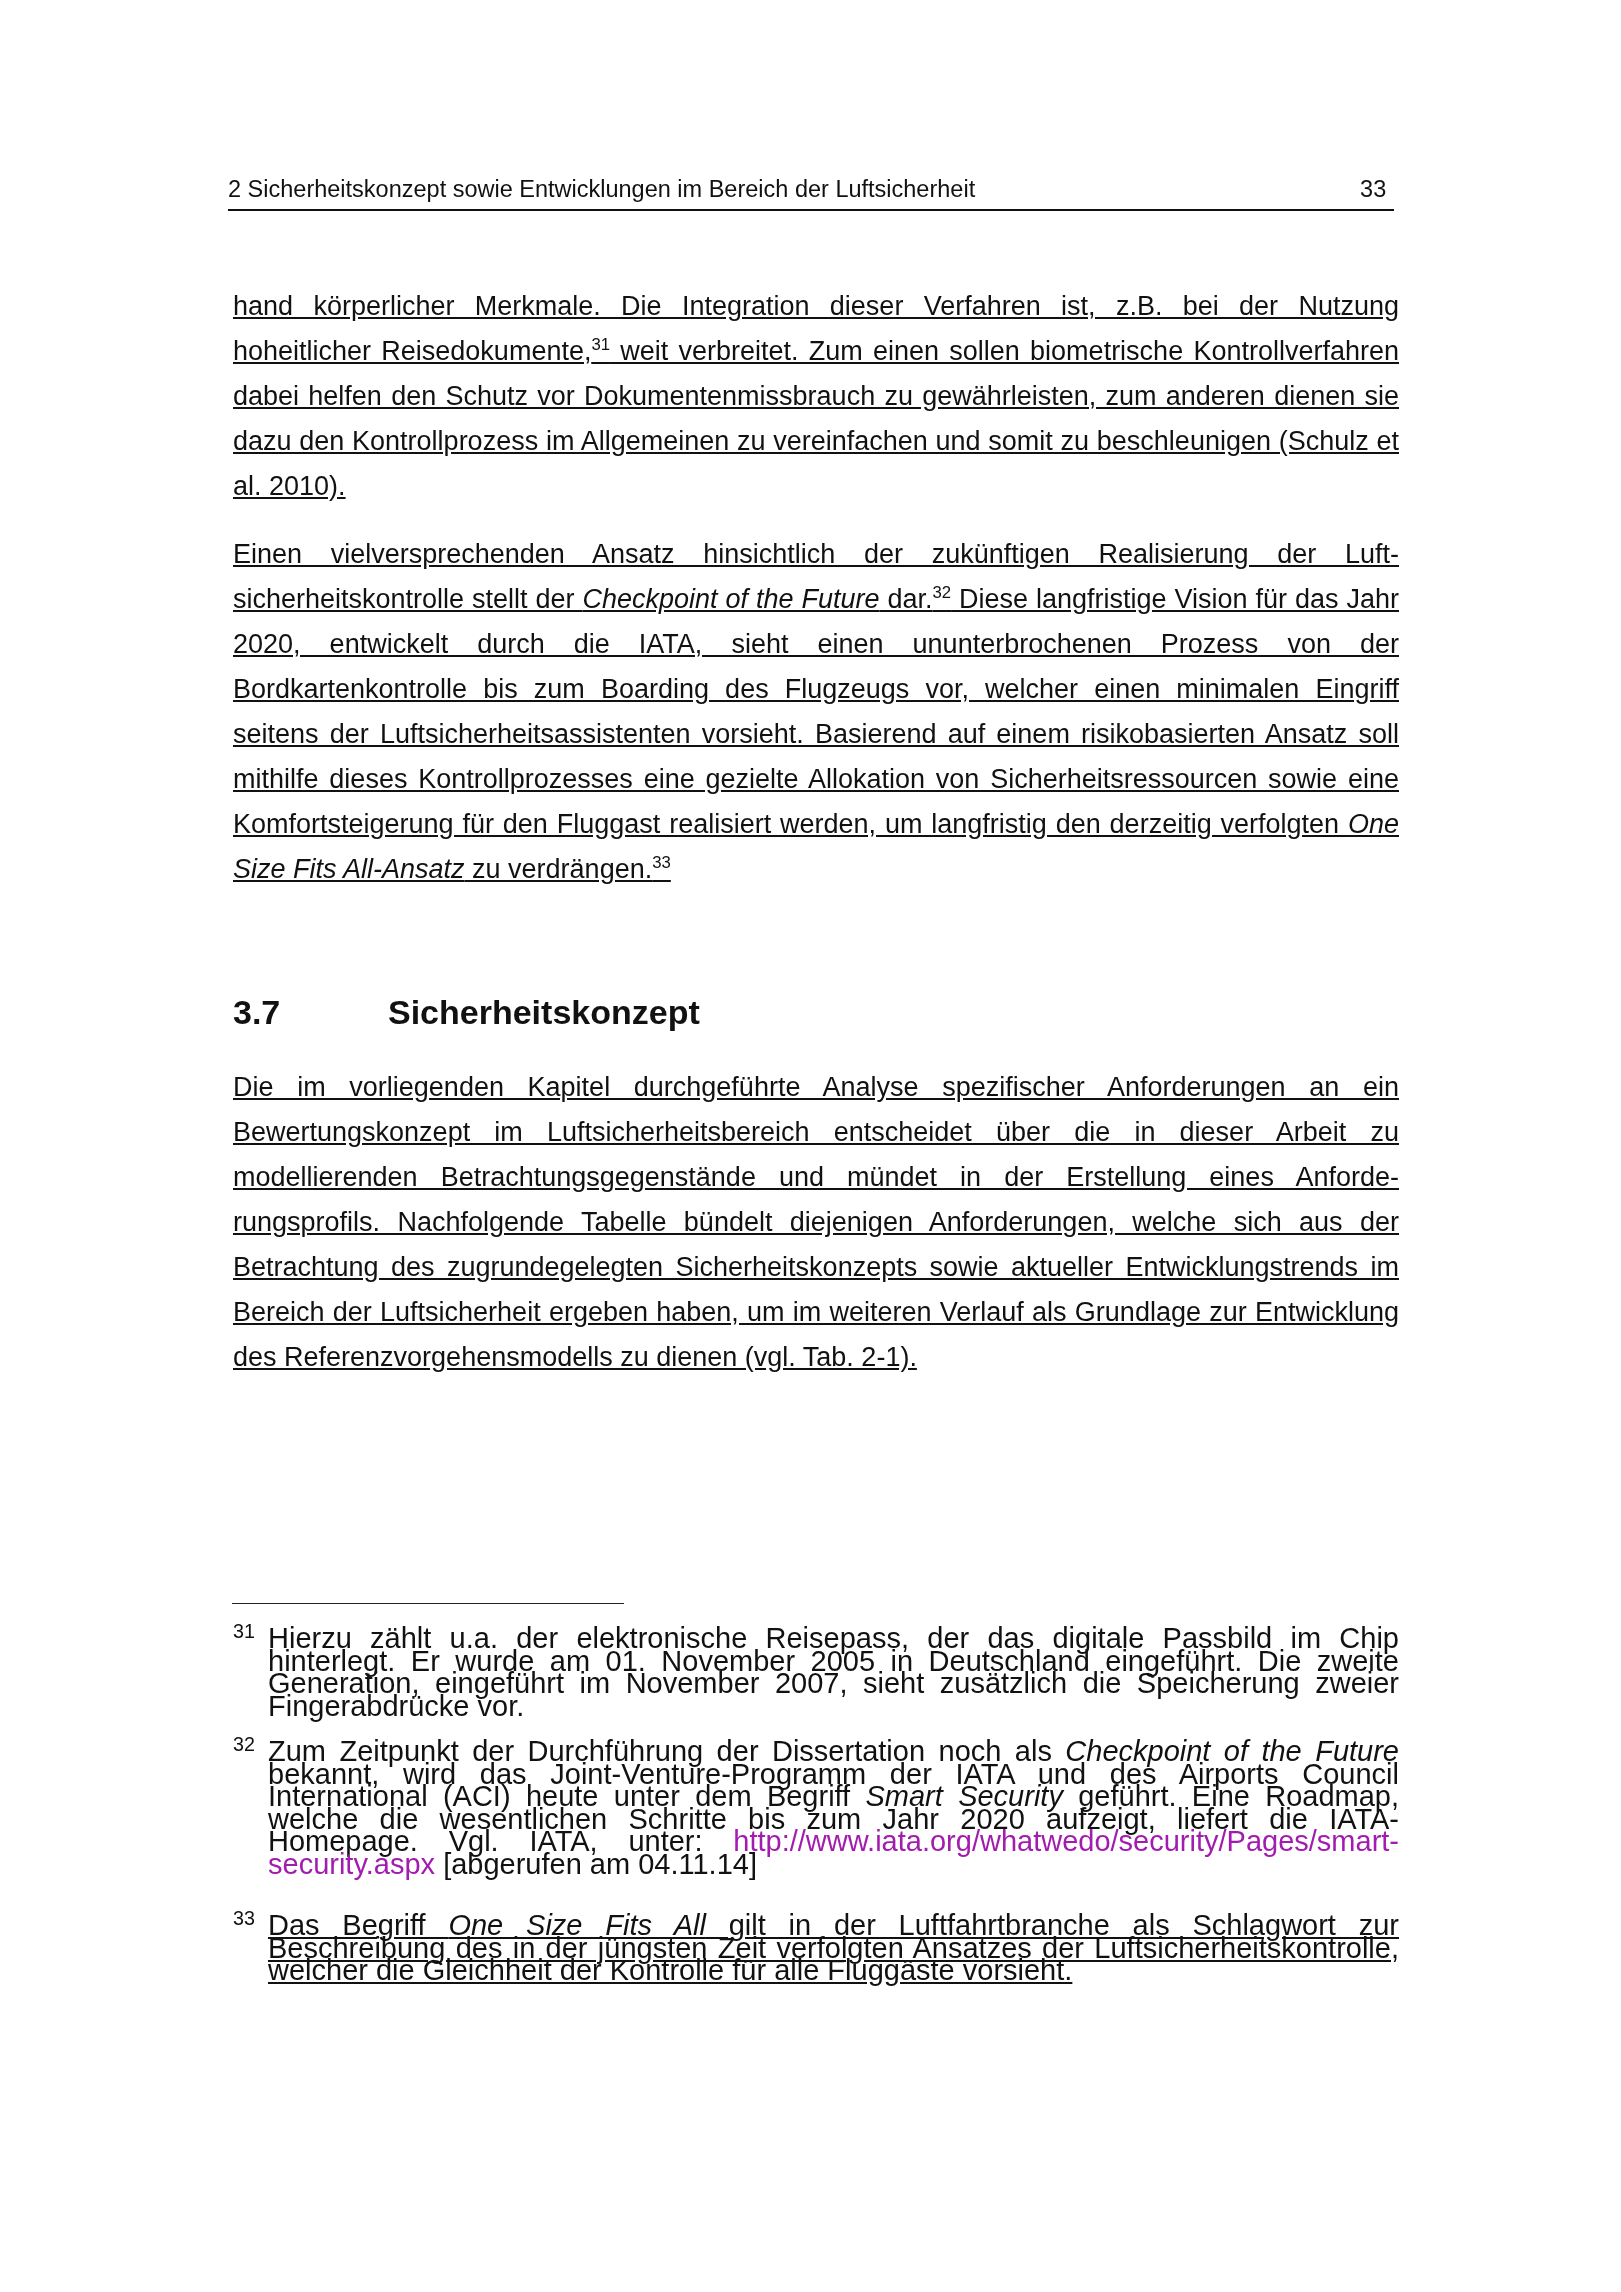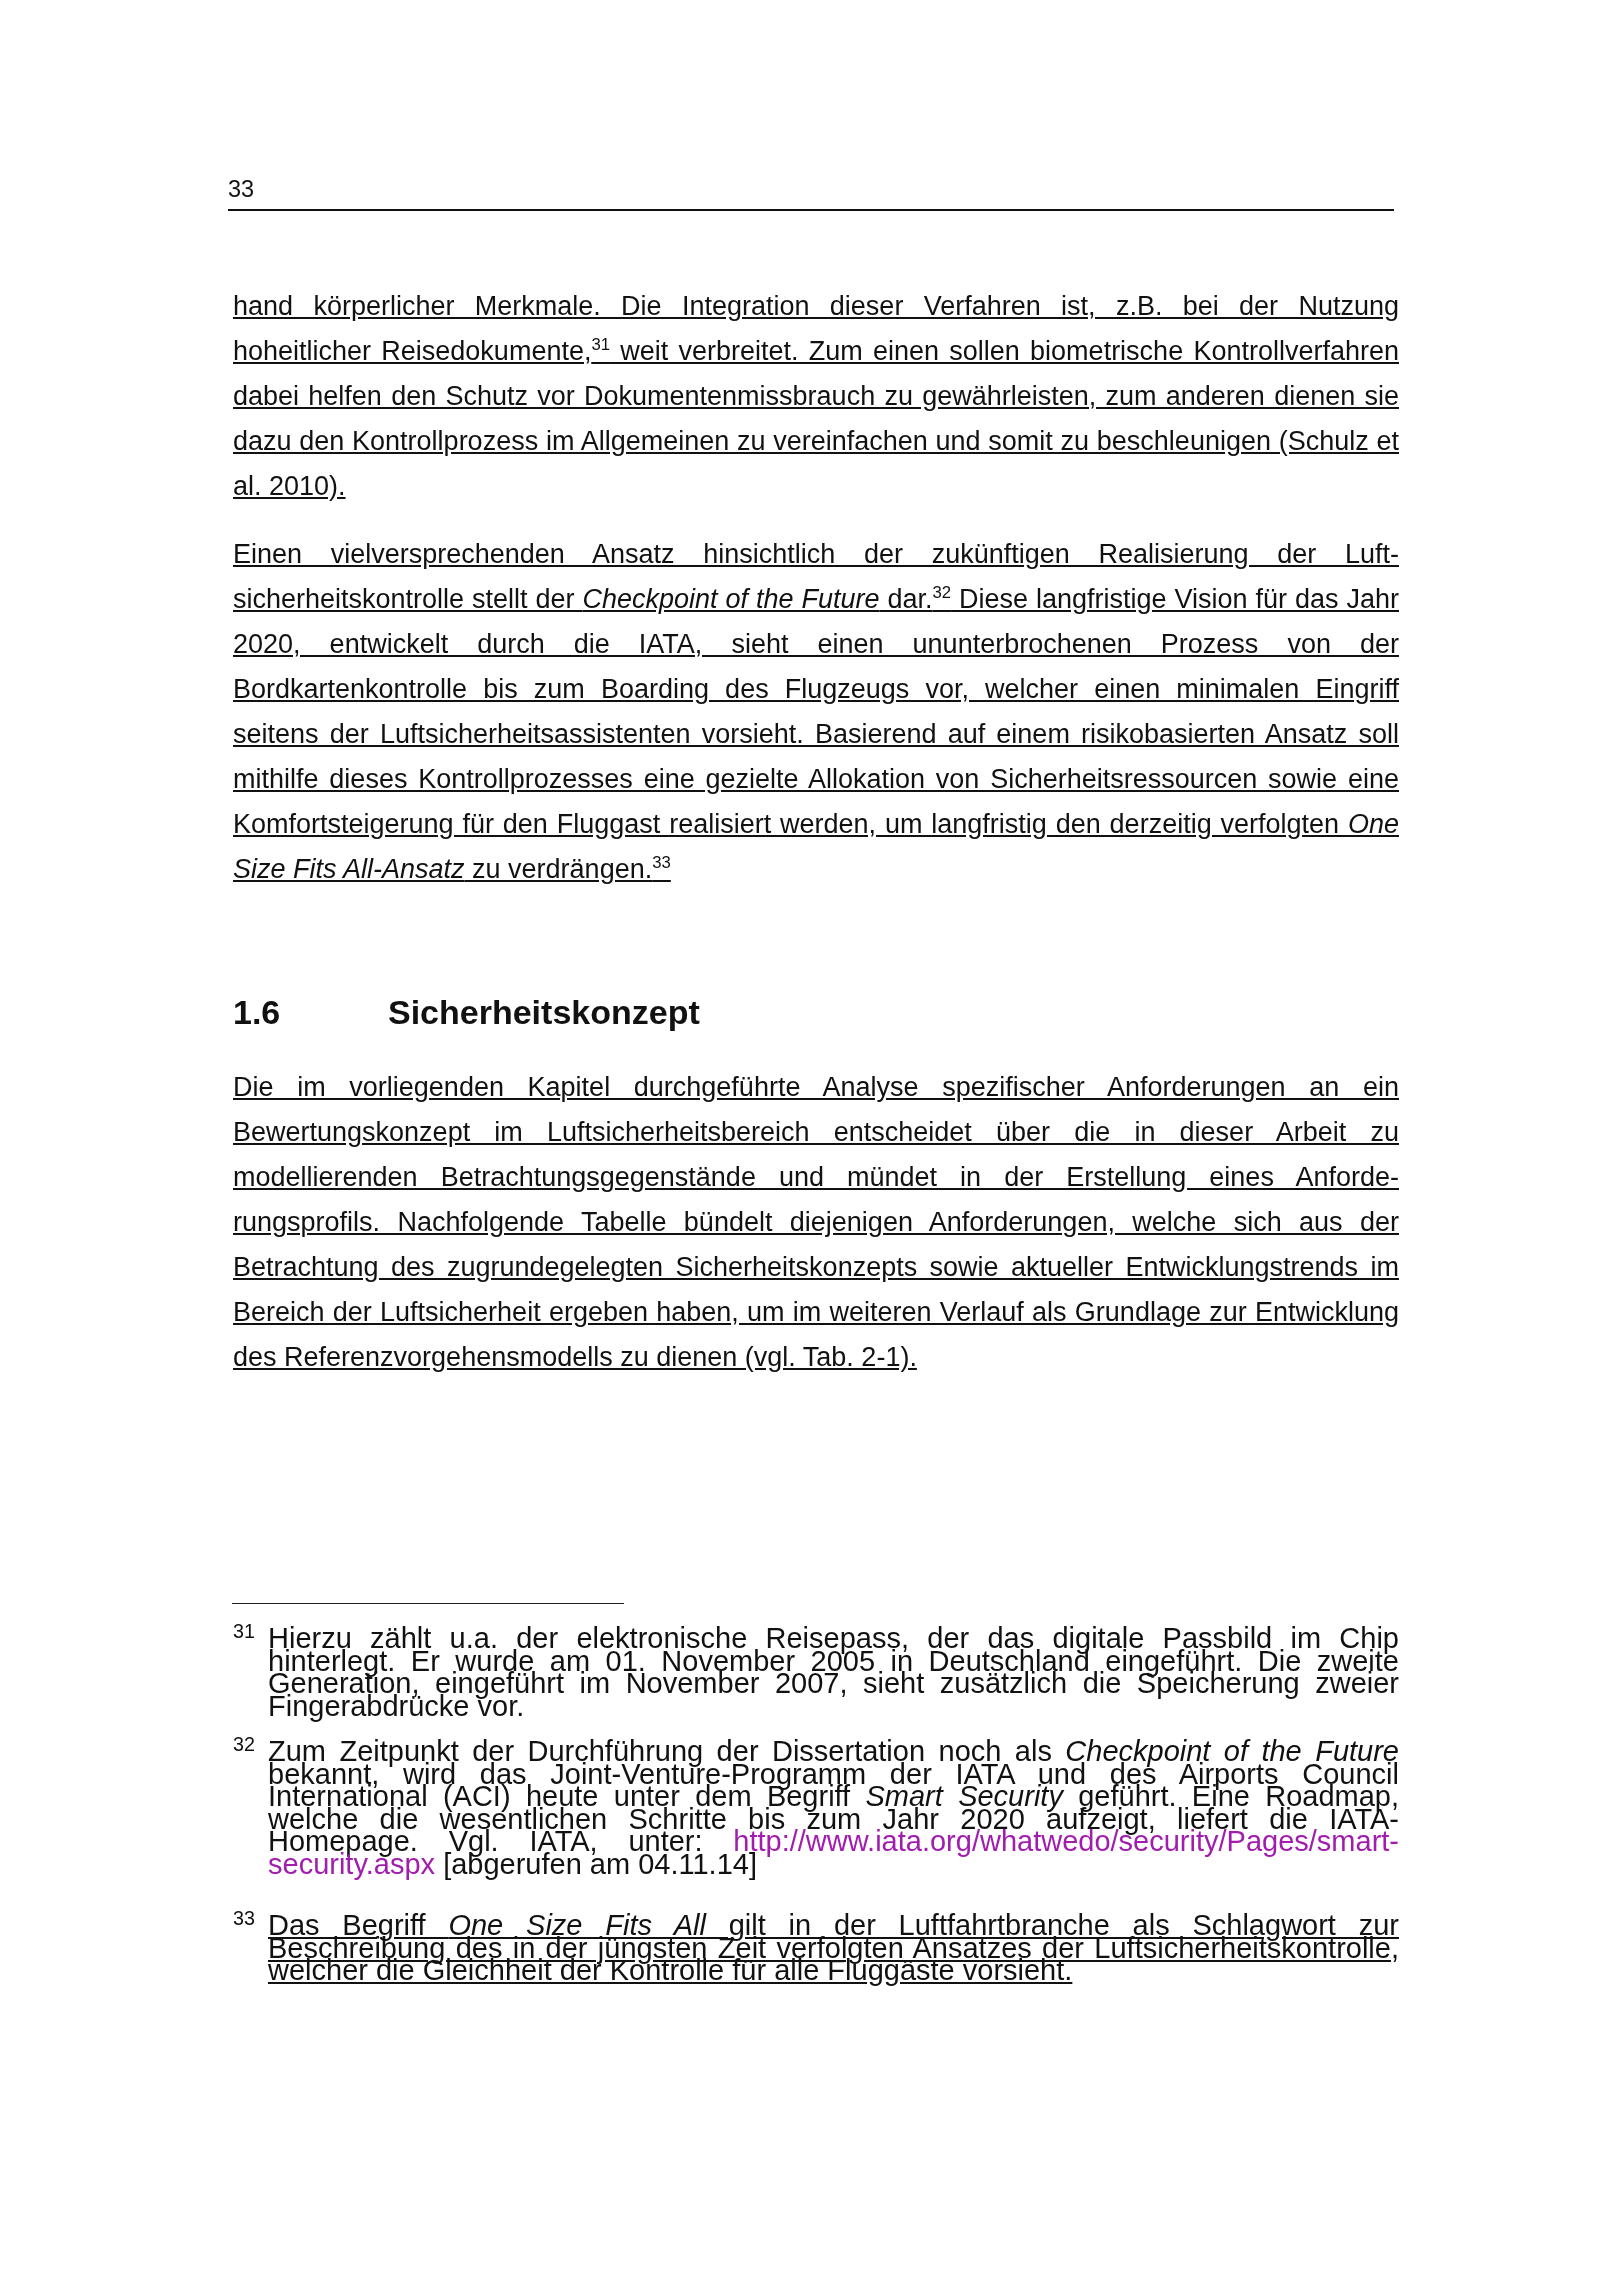--- a/index.html
+++ b/index.html
@@ -98,33 +98,34 @@
     #fn33 { top: 1914px; text-decoration: underline; }
     .fn-link {
       color: #a21caf;
       margin-top: 36px;
     }
   </style>
 </head>
 <body>
 
 <div class="running-head">
+  <span>2 Sicherheitskonzept sowie Entwicklungen im Bereich der Luftsicherheit</span>
   <span>33</span>
 </div>
 
 <div class="body" id="para1">
   <p>hand körperlicher Merkmale. Die Integration dieser Verfahren ist, z.B. bei der Nutzung hoheitlicher Reisedokumente,<sup>31</sup> weit verbreitet. Zum einen sollen biometrische Kont­rollverfahren dabei helfen den Schutz vor Dokumentenmissbrauch zu gewährleisten, zum anderen dienen sie dazu den Kontrollprozess im Allgemeinen zu vereinfachen und somit zu beschleunigen (Schulz et al. 2010).</p>
 </div>
 
 <div class="body" id="para2">
   <p>Einen vielversprechenden Ansatz hinsichtlich der zukünftigen Realisierung der Luft­sicherheitskontrolle stellt der <em>Checkpoint of the Future</em> dar.<sup>32</sup> Diese langfristige Vision für das Jahr 2020, entwickelt durch die IATA, sieht einen ununterbrochenen Prozess von der Bordkartenkontrolle bis zum Boarding des Flugzeugs vor, welcher einen mini­malen Eingriff seitens der Luftsicherheitsassistenten vorsieht. Basierend auf einem risikobasierten Ansatz soll mithilfe dieses Kontrollprozesses eine gezielte Allokation von Sicherheitsressourcen sowie eine Komfortsteigerung für den Fluggast realisiert werden, um langfristig den derzeitig verfolgten <em>One Size Fits All-Ansatz</em> zu verdrän­gen.<sup>33</sup></p>
 </div>
 
 <h2 class="section-heading">
-  <span class="num">1.6</span><span>Sicherheitskonzept</span>
+  <span class="num">3.7</span><span>Sicherheitskonzept</span>
 </h2>
 
 <div class="body" id="para3">
   <p>Die im vorliegenden Kapitel durchgeführte Analyse spezifischer Anforderungen an ein Bewertungskonzept im Luftsicherheitsbereich entscheidet über die in dieser Arbeit zu modellierenden Betrachtungsgegenstände und mündet in der Erstellung eines Anforde­rungsprofils. Nachfolgende Tabelle bündelt diejenigen Anforderungen, welche sich aus der Betrachtung des zugrundegelegten Sicherheitskonzepts sowie aktueller Entwick­lungstrends im Bereich der Luftsicherheit ergeben haben, um im weiteren Verlauf als Grundlage zur Entwicklung des Referenzvorgehensmodells zu dienen (vgl. Tab. 2-1).</p>
 </div>
 
 <div class="fn-rule"></div>
 
 <div class="footnote" id="fn31">
   <span class="fn-mark">31</span><span>Hierzu zählt u.a. der elektronische Reisepass, der das digitale Passbild im Chip hinterlegt. Er wurde am 01. November 2005 in Deutschland eingeführt. Die zweite Generation, eingeführt im November 2007, sieht zusätzlich die Speicherung zweier Fingerabdrücke vor.</span>

